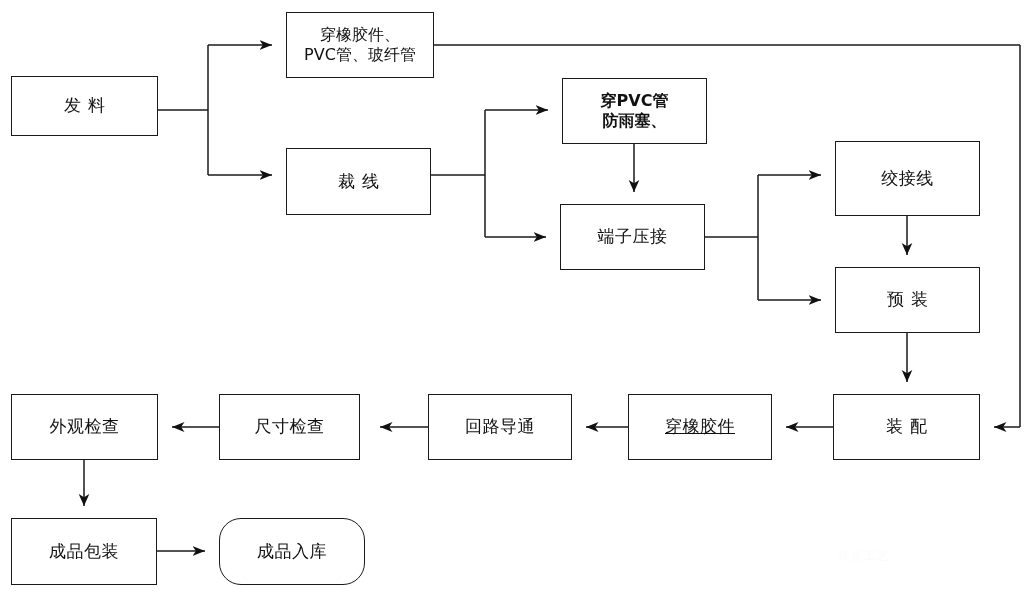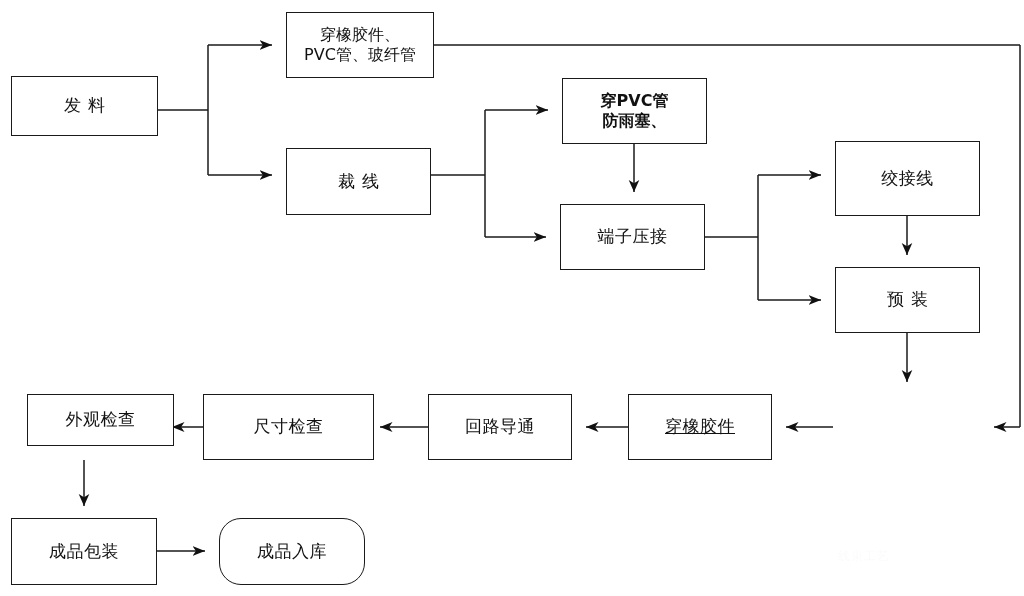--- a/index.html
+++ b/index.html
@@ -154,34 +154,37 @@
   </div>
 
   <div class="node" style="left:835px;top:141px;width:145px;height:75px;">
     <span class="ln">绞接线</span>
   </div>
 
   <div class="node wide-space" style="left:835px;top:267px;width:145px;height:66px;">
     <span class="ln">预装</span>
   </div>
 
+  <div class="node wide-space" style="left:833px;top:394px;width:147px;height:66px;">
+    <span class="ln">装配</span>
+  </div>
 
   <div class="node" style="left:628px;top:394px;width:144px;height:66px;text-decoration:underline;">
     <span class="ln">穿橡胶件</span>
   </div>
 
   <div class="node" style="left:428px;top:394px;width:144px;height:66px;">
     <span class="ln">回路导通</span>
   </div>
 
-  <div class="node" style="left:203px;top:394px;width:171px;height:66px;">
+  <div class="node" style="left:219px;top:394px;width:141px;height:66px;">
     <span class="ln">尺寸检查</span>
   </div>
 
-  <div class="node" style="left:11px;top:394px;width:147px;height:52px;margin-left:16px;">
+  <div class="node" style="left:11px;top:394px;width:147px;height:66px;">
     <span class="ln">外观检查</span>
   </div>
 
   <div class="node" style="left:11px;top:518px;width:146px;height:67px;">
     <span class="ln">成品包装</span>
   </div>
 
   <div class="node" style="left:219px;top:518px;width:146px;height:67px;border-radius:22px;">
     <span class="ln">成品入库</span>
   </div>

